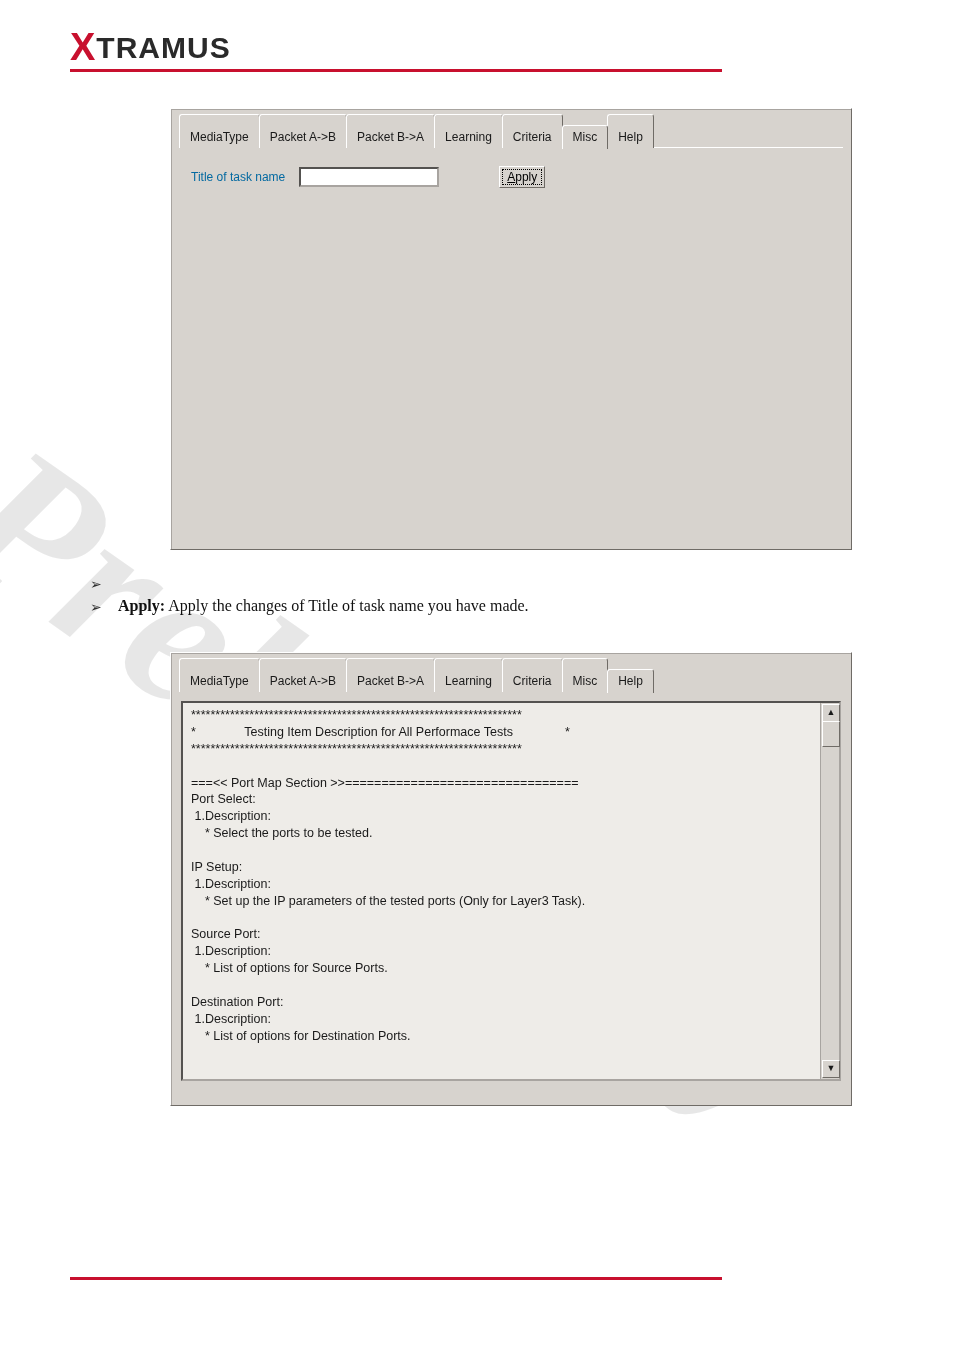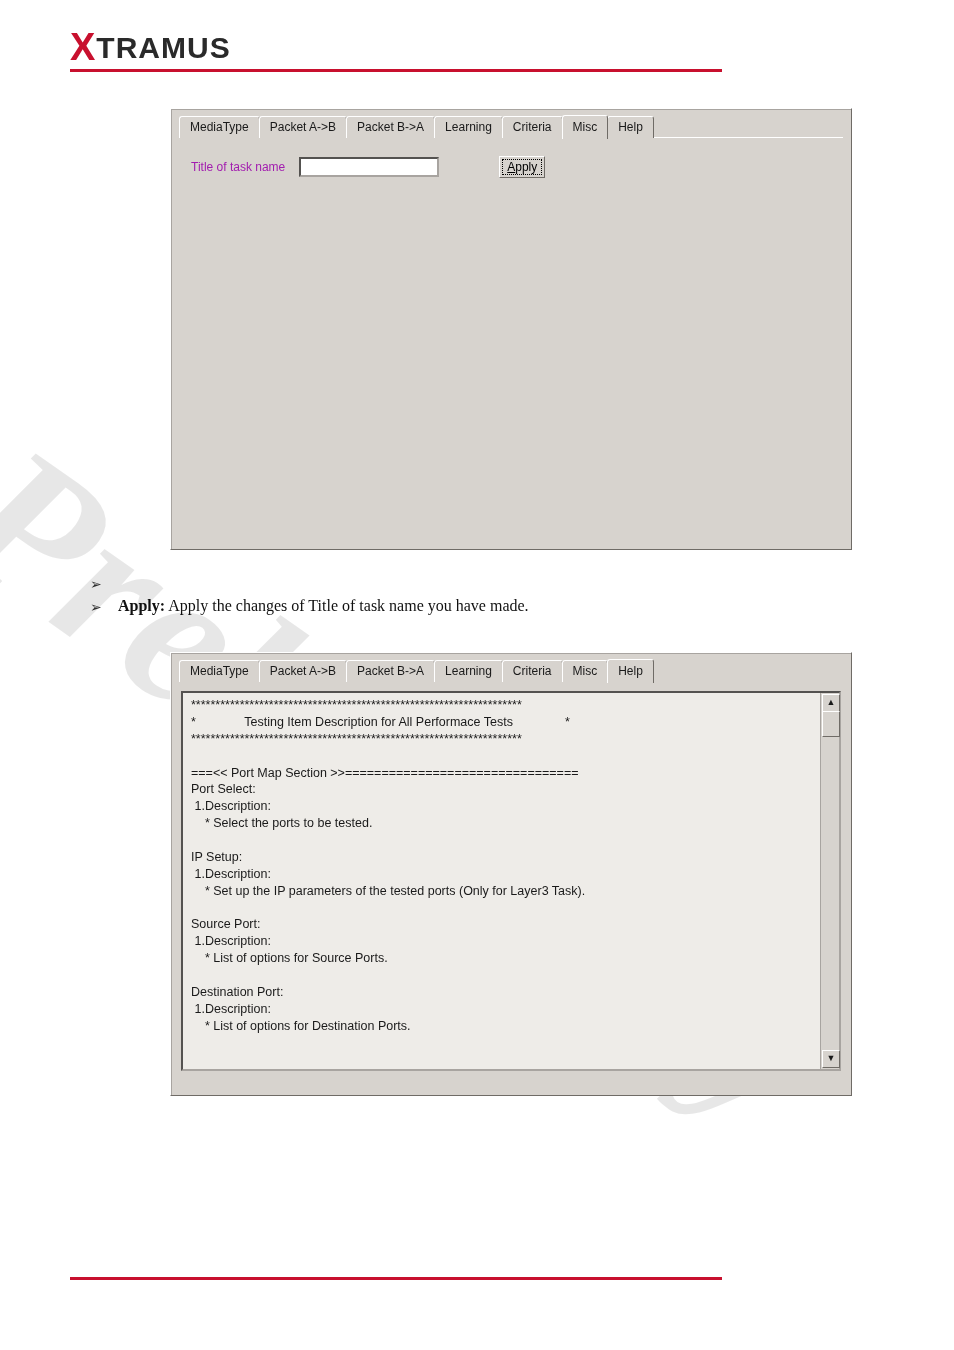--- a/index.html
+++ b/index.html
@@ -61,21 +61,21 @@
   }
   .panel.short { height: 440px; }
   .panel.help  { padding-bottom: 24px; }
   .tabs {
     display: flex;
     align-items: flex-end;
     padding: 4px 8px 0 8px;
     gap: 0;
   }
   .tab {
-    padding: 3px 10px 4px 10px;
+    padding: 15px 10px 4px 10px;
     border: 1px solid #fff;
     border-right-color: #6f6b66;
     border-bottom: none;
     background: #d7d3ce;
     border-top-left-radius: 3px;
     border-top-right-radius: 3px;
     margin-right: -1px;
     position: relative;
     top: 1px;
     cursor: pointer;
@@ -93,21 +93,21 @@
     margin: 0 8px;
     padding: 18px 12px;
     height: calc(100% - 40px);
     box-sizing: border-box;
   }
   .row {
     display: flex;
     align-items: center;
     gap: 14px;
   }
-  .lbl { color: #a21caf; }
+  .lbl { color: #0369a1; }
   .inset-input {
     width: 140px;
     height: 20px;
     background: #fff;
     border: 2px inset #a8a4a0;
     box-sizing: border-box;
     padding: 1px 4px;
     font-family: Tahoma, Arial, sans-serif;
     font-size: 12px;
   }

